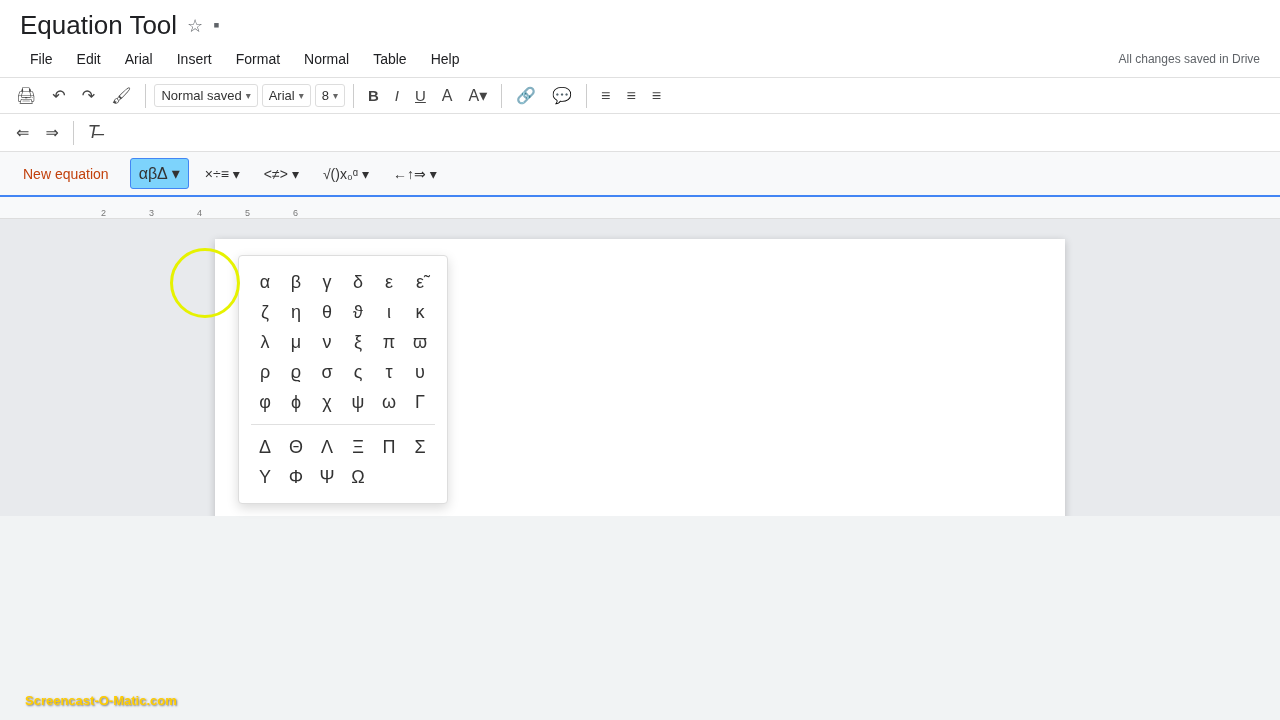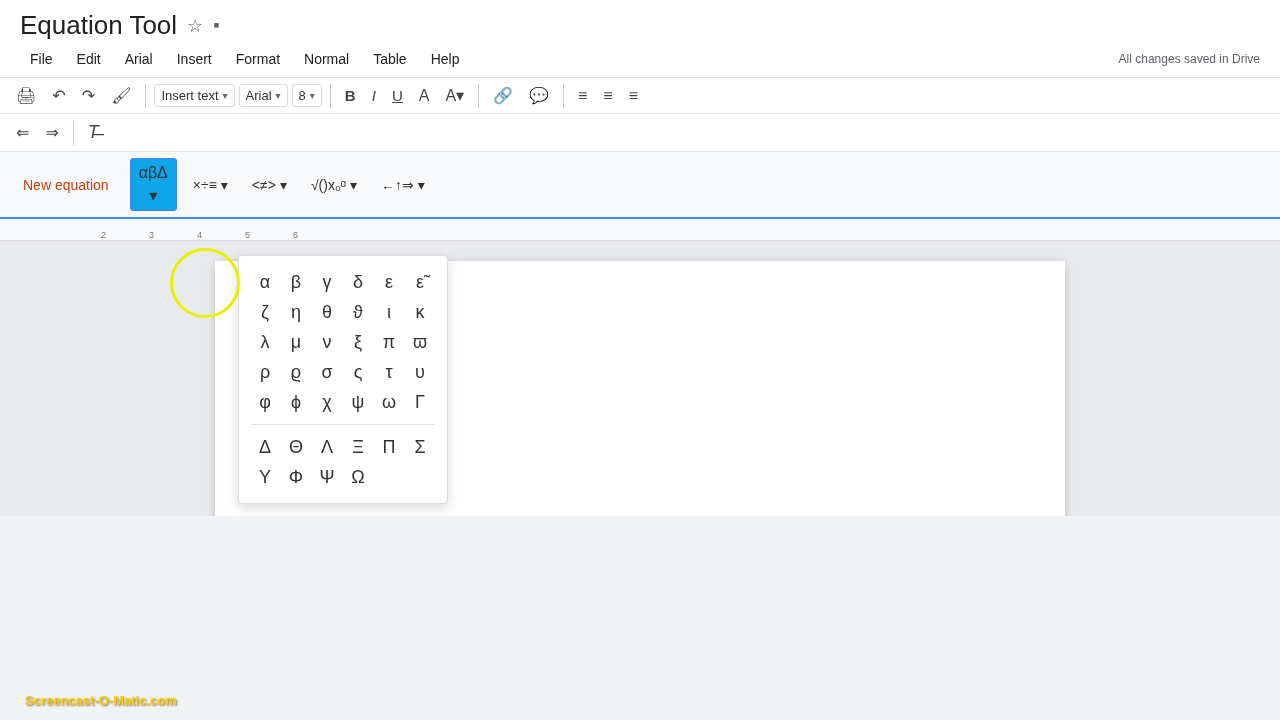--- a/index.html
+++ b/index.html
@@ -119,21 +119,21 @@
       gap: 4px;
       padding: 5px 8px;
       background: #fff;
       border: 1px solid #ddd;
       border-radius: 3px;
       cursor: pointer;
       font-size: 16px;
       color: #333;
       position: relative;
     }
-    .eq-dropdown.active { background: #0ea5e9; border-color: #4285f4; flex-direction: column; }
+    .eq-dropdown.active { background: #7dd3fc; border-color: #4285f4; }
     .eq-symbol-group {
       display: flex;
       align-items: center;
       gap: 4px;
       padding: 4px 8px;
       cursor: pointer;
       font-size: 14px;
       color: #333;
       border-radius: 3px;
     }
@@ -296,21 +296,21 @@
     <span class="drive-status">All changes saved in Drive</span>
   </div>
 
   <div id="toolbar-1">
     <span class="toolbar-btn">🖨</span>
     <span class="toolbar-btn">↶</span>
     <span class="toolbar-btn">↷</span>
     <span class="toolbar-btn">🖌</span>
     <div class="toolbar-separator"></div>
     <div class="toolbar-select">
-      <span>Insert text</span>
+      <span>Normal saved</span>
       <span class="arrow">▾</span>
     </div>
     <div class="toolbar-select">
       <span>Arial</span>
       <span class="arrow">▾</span>
     </div>
     <div class="toolbar-select">
       <span>8</span>
       <span class="arrow">▾</span>
     </div>

